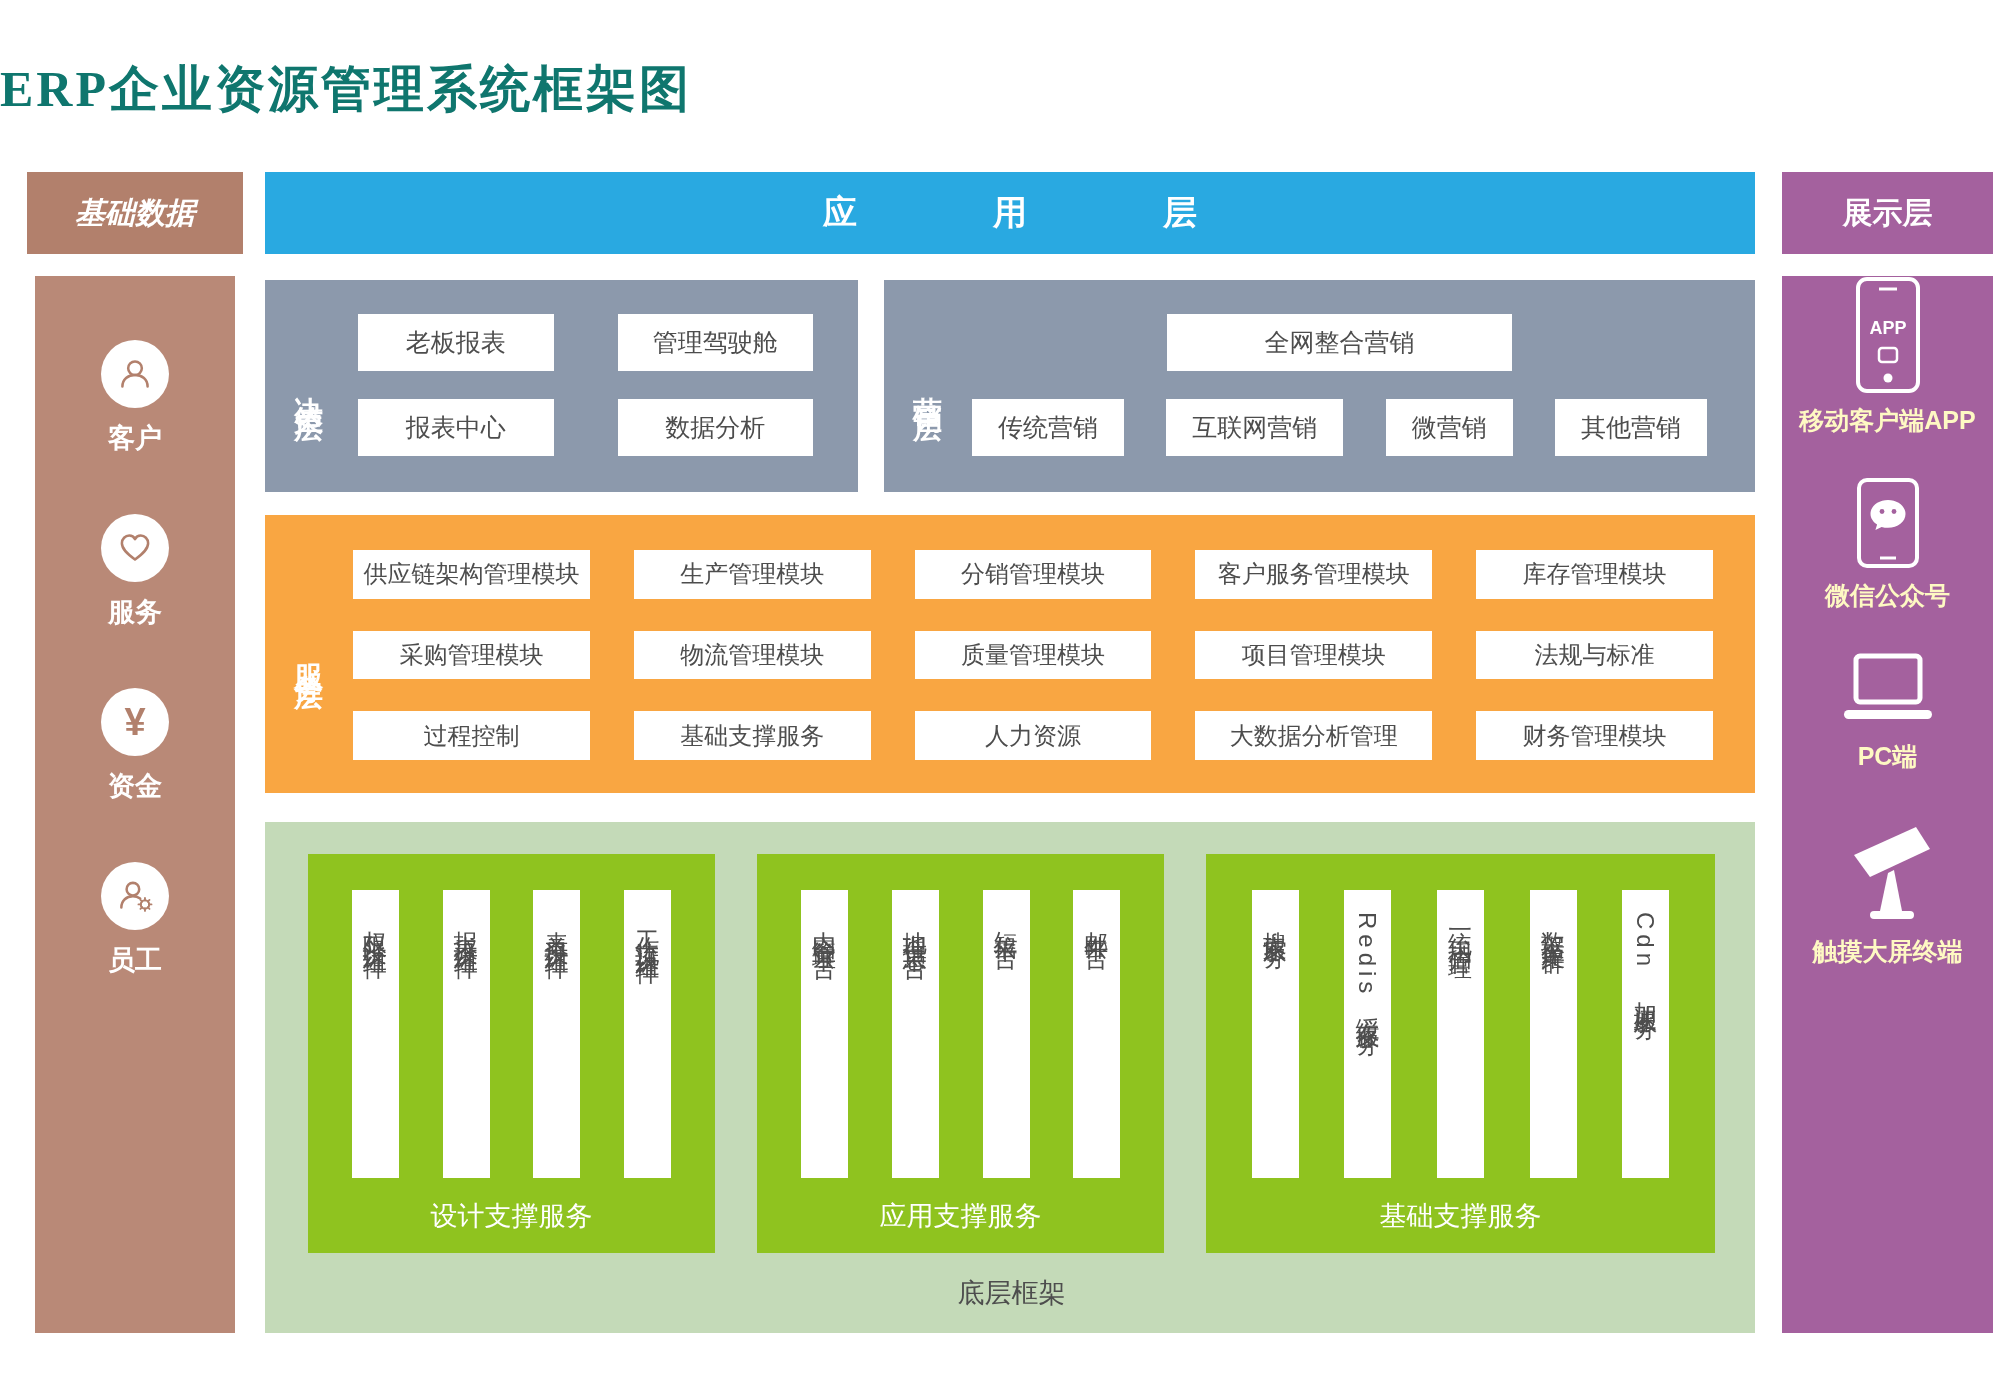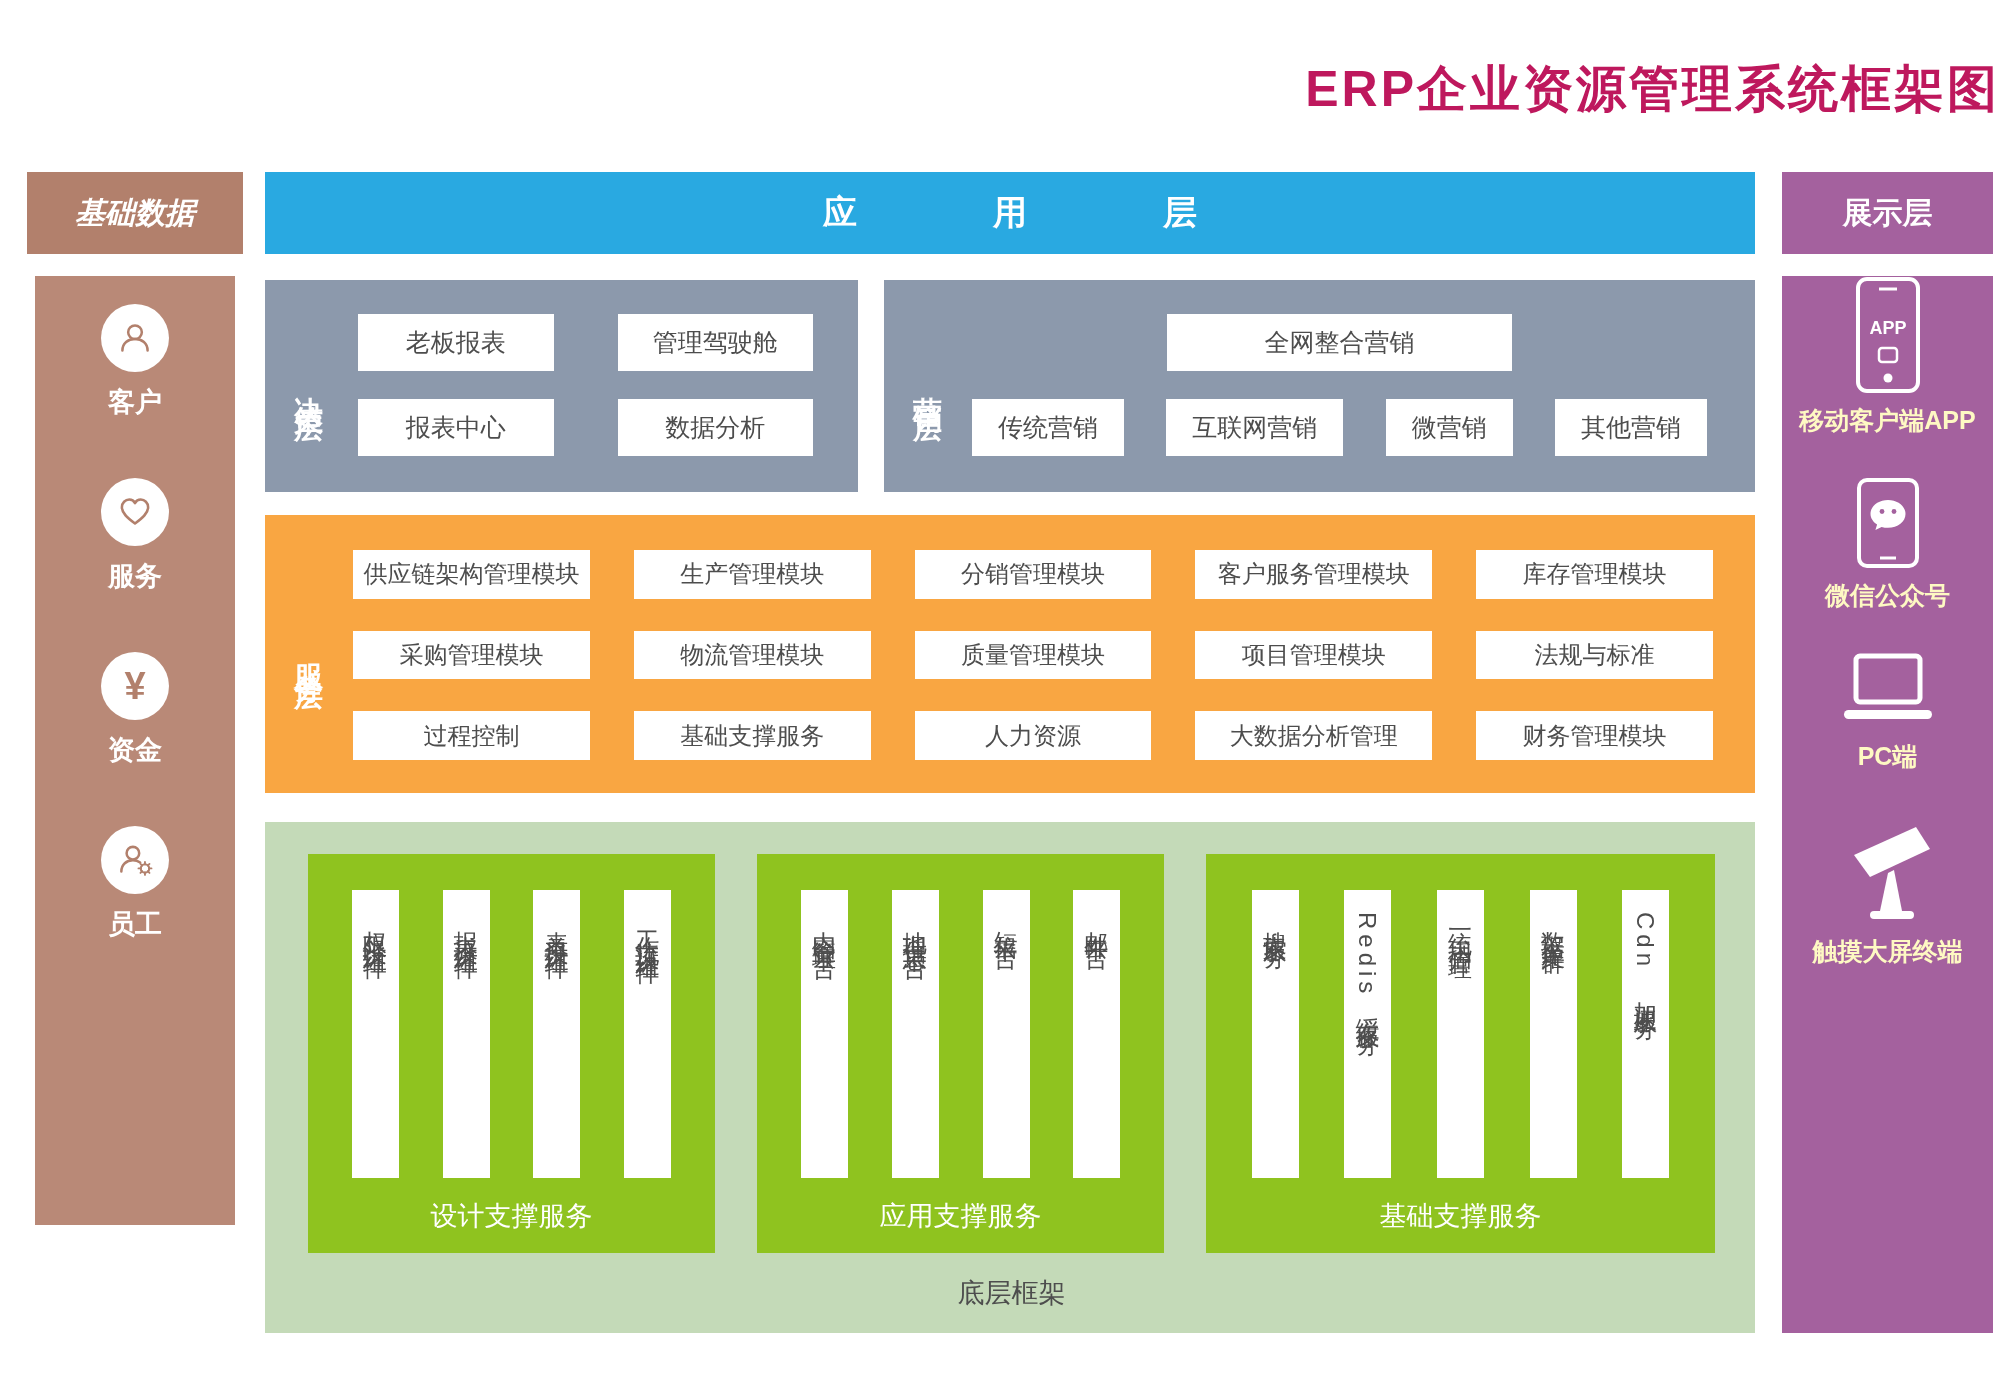--- a/index.html
+++ b/index.html
@@ -4,33 +4,33 @@
 <style>
   :root{
     --brown:#b2806c; --brown-light:#b98977; --blue:#29a9e1; --purple:#a4619e;
     --slate:#8c99ac; --orange:#f9a642; --green-light:#c4dab8; --green:#8fc31f;
     --text-dark:#4d4d4d;
   }
   *{margin:0;padding:0;box-sizing:border-box;}
   body{background:#fff;font-family:"Liberation Sans","DejaVu Sans",sans-serif;}
   .page{position:relative;width:2000px;height:1379px;background:#fff;overflow:hidden;}
 
-  .title{position:absolute;top:56px;left:0;width:100%;text-align:right;
-         font-size:50px;font-weight:600;color:#be185d;letter-spacing:3px;}
+  .title{position:absolute;top:56px;left:0;width:100%;text-align:left;
+         font-size:50px;font-weight:600;color:#0f766e;letter-spacing:3px;font-family:Liberation Serif, serif;}
 
   .hdr{position:absolute;top:172px;height:82px;display:flex;align-items:center;
        justify-content:center;color:#fff;font-weight:bold;}
   .left-hdr{left:27px;width:216px;background:var(--brown);font-size:30px;font-style:italic;}
   .app-hdr{left:265px;width:1490px;background:var(--blue);font-size:34px;}
   .app-hdr .spread{letter-spacing:4em;margin-right:-4em;}
   .right-hdr{left:1782px;width:211px;background:var(--purple);font-size:30px;}
 
-  .left-col{position:absolute;left:35px;top:276px;width:200px;height:949px;
+  .left-col{position:absolute;left:35px;top:276px;width:200px;height:1057px;
             background:var(--brown-light);display:flex;flex-direction:column;
-            align-items:center;padding-top:28px;gap:60px;}
+            align-items:center;padding-top:64px;gap:60px;}
   .side-item{display:flex;flex-direction:column;align-items:center;gap:14px;}
   .circle{width:68px;height:68px;border-radius:50%;background:#fff;
           display:flex;align-items:center;justify-content:center;}
   .side-label{color:#fff;font-size:27px;font-weight:bold;height:32px;line-height:32px;}
   .yen{font-size:38px;font-weight:bold;color:var(--brown);line-height:1;}
 
   .right-col{position:absolute;left:1782px;top:276px;width:211px;height:1057px;
              background:var(--purple);display:flex;flex-direction:column;
              align-items:center;}
   .disp-item{display:flex;flex-direction:column;align-items:center;margin-bottom:40px;}

